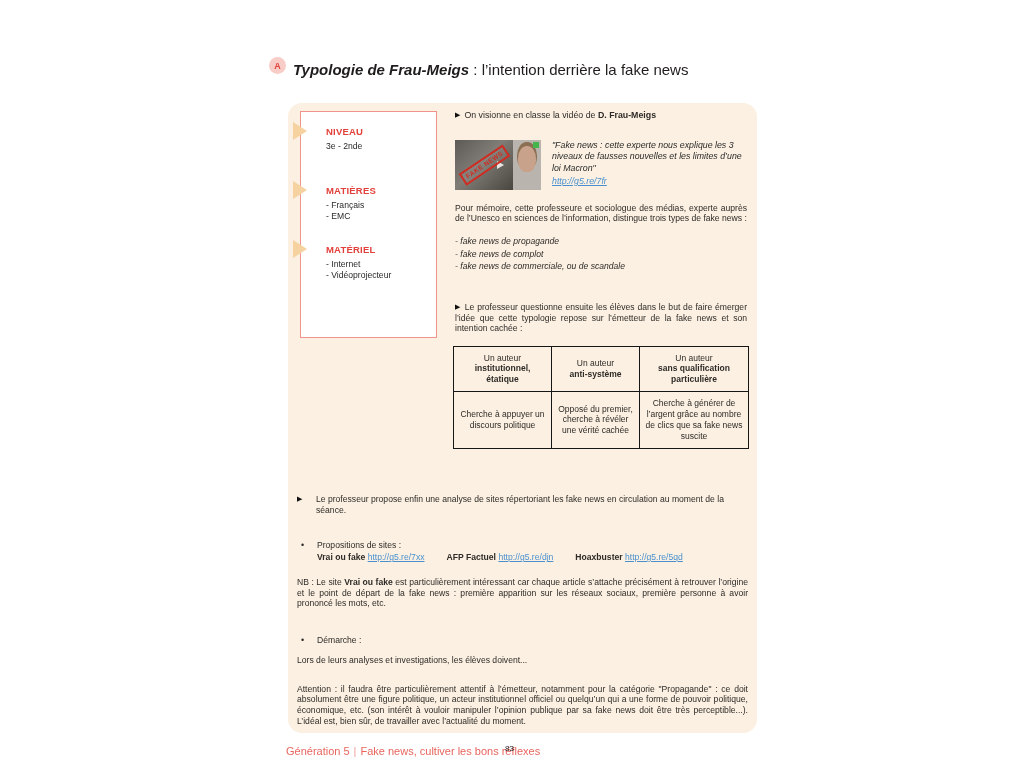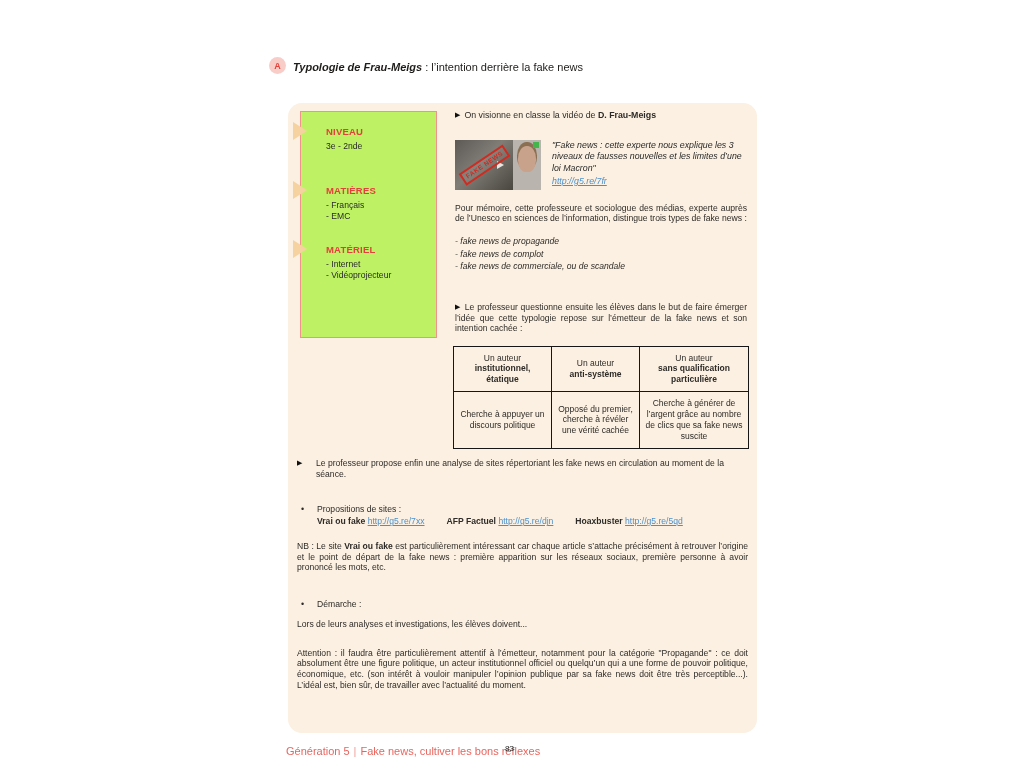--- a/index.html
+++ b/index.html
@@ -12,29 +12,29 @@
     --ink:#2e2b28;
   }
   *{margin:0;padding:0;box-sizing:border-box;}
   html,body{width:1024px;height:768px;background:#ffffff;font-family:"Liberation Sans","DejaVu Sans",sans-serif;color:var(--ink);}
   .page{position:relative;width:1024px;height:768px;background:#fff;overflow:hidden;}
 
   
   .badge-a{position:absolute;left:269px;top:57px;width:17px;height:17px;border-radius:50%;
     background:#f8cdc8;color:var(--accent-red);font-size:9px;font-weight:bold;
     display:flex;align-items:center;justify-content:center;}
-  .doc-title{position:absolute;left:293px;top:61px;font-size:11px;color:#1f1d1b;}
+  .doc-title{position:absolute;left:293px;top:61px;font-size:15px;color:#1f1d1b;}
   .doc-title .t-bold{font-weight:bold;font-style:italic;}
 
   
   .panel{position:absolute;left:288px;top:103px;width:469px;height:630px;
     background:var(--panel-cream);border-radius:14px;}
 
   
-  .side-box{position:absolute;left:12px;top:8px;width:137px;height:227px;background:#bef264;
+  .side-box{position:absolute;left:12px;top:8px;width:137px;height:227px;background:#ffffff;
     border:1px solid var(--border-salmon);}
   .side-section{position:absolute;left:0;width:100%;}
   .side-sec-0{top:14px;} .side-sec-1{top:73px;} .side-sec-2{top:132px;} .side-sec-3{top:191px;}
   .tri{position:absolute;left:-8px;top:-4px;width:0;height:0;
     border-top:9px solid transparent;border-bottom:9px solid transparent;
     border-left:14px solid var(--triangle-tan);}
   .side-h{margin-left:25px;color:var(--accent-red);font-weight:bold;font-size:9.5px;letter-spacing:.2px;}
   .side-items{margin-left:25px;margin-top:4px;font-size:8.6px;line-height:1.3;color:#2a2a2a;}
 
   
@@ -68,21 +68,21 @@
   table.tbl{margin-top:12px;margin-left:-2px;border-collapse:collapse;width:295px;table-layout:fixed;}
   table.tbl td{border:1.5px solid #161616;text-align:center;vertical-align:middle;
     padding:4px 4px;font-size:8.5px;line-height:1.28;background:var(--panel-cream);}
   table.tbl .hdr{height:45px;}
   table.tbl .bdy{height:57px;}
   .c0{width:98px;} .c1{width:88px;} .c2{width:109px;}
   .tbl b{font-weight:bold;}
 
   
   .bottom{position:absolute;left:9px;top:355px;width:451px;font-size:8.6px;line-height:1.25;}
-  .hang{position:relative;padding-left:19px;}
+  .hang{position:relative;padding-left:19px;margin-top:36px;}
   .hang .play{position:absolute;left:0;top:1px;}
   .bullet-line{position:relative;padding-left:20px;}
   .bullet-line .dot{position:absolute;left:4px;top:0;font-size:9px;}
   .prop-label{margin-top:25px;}
   .sites-row{margin-top:1px;padding-left:20px;display:flex;gap:22px;white-space:nowrap;}
   .site b{font-weight:bold;}
   .nb{margin-top:14px;text-align:justify;}
   .nb b{font-weight:bold;}
   .demarche-label{margin-top:26px;}
   .lors{margin-top:9px;}

